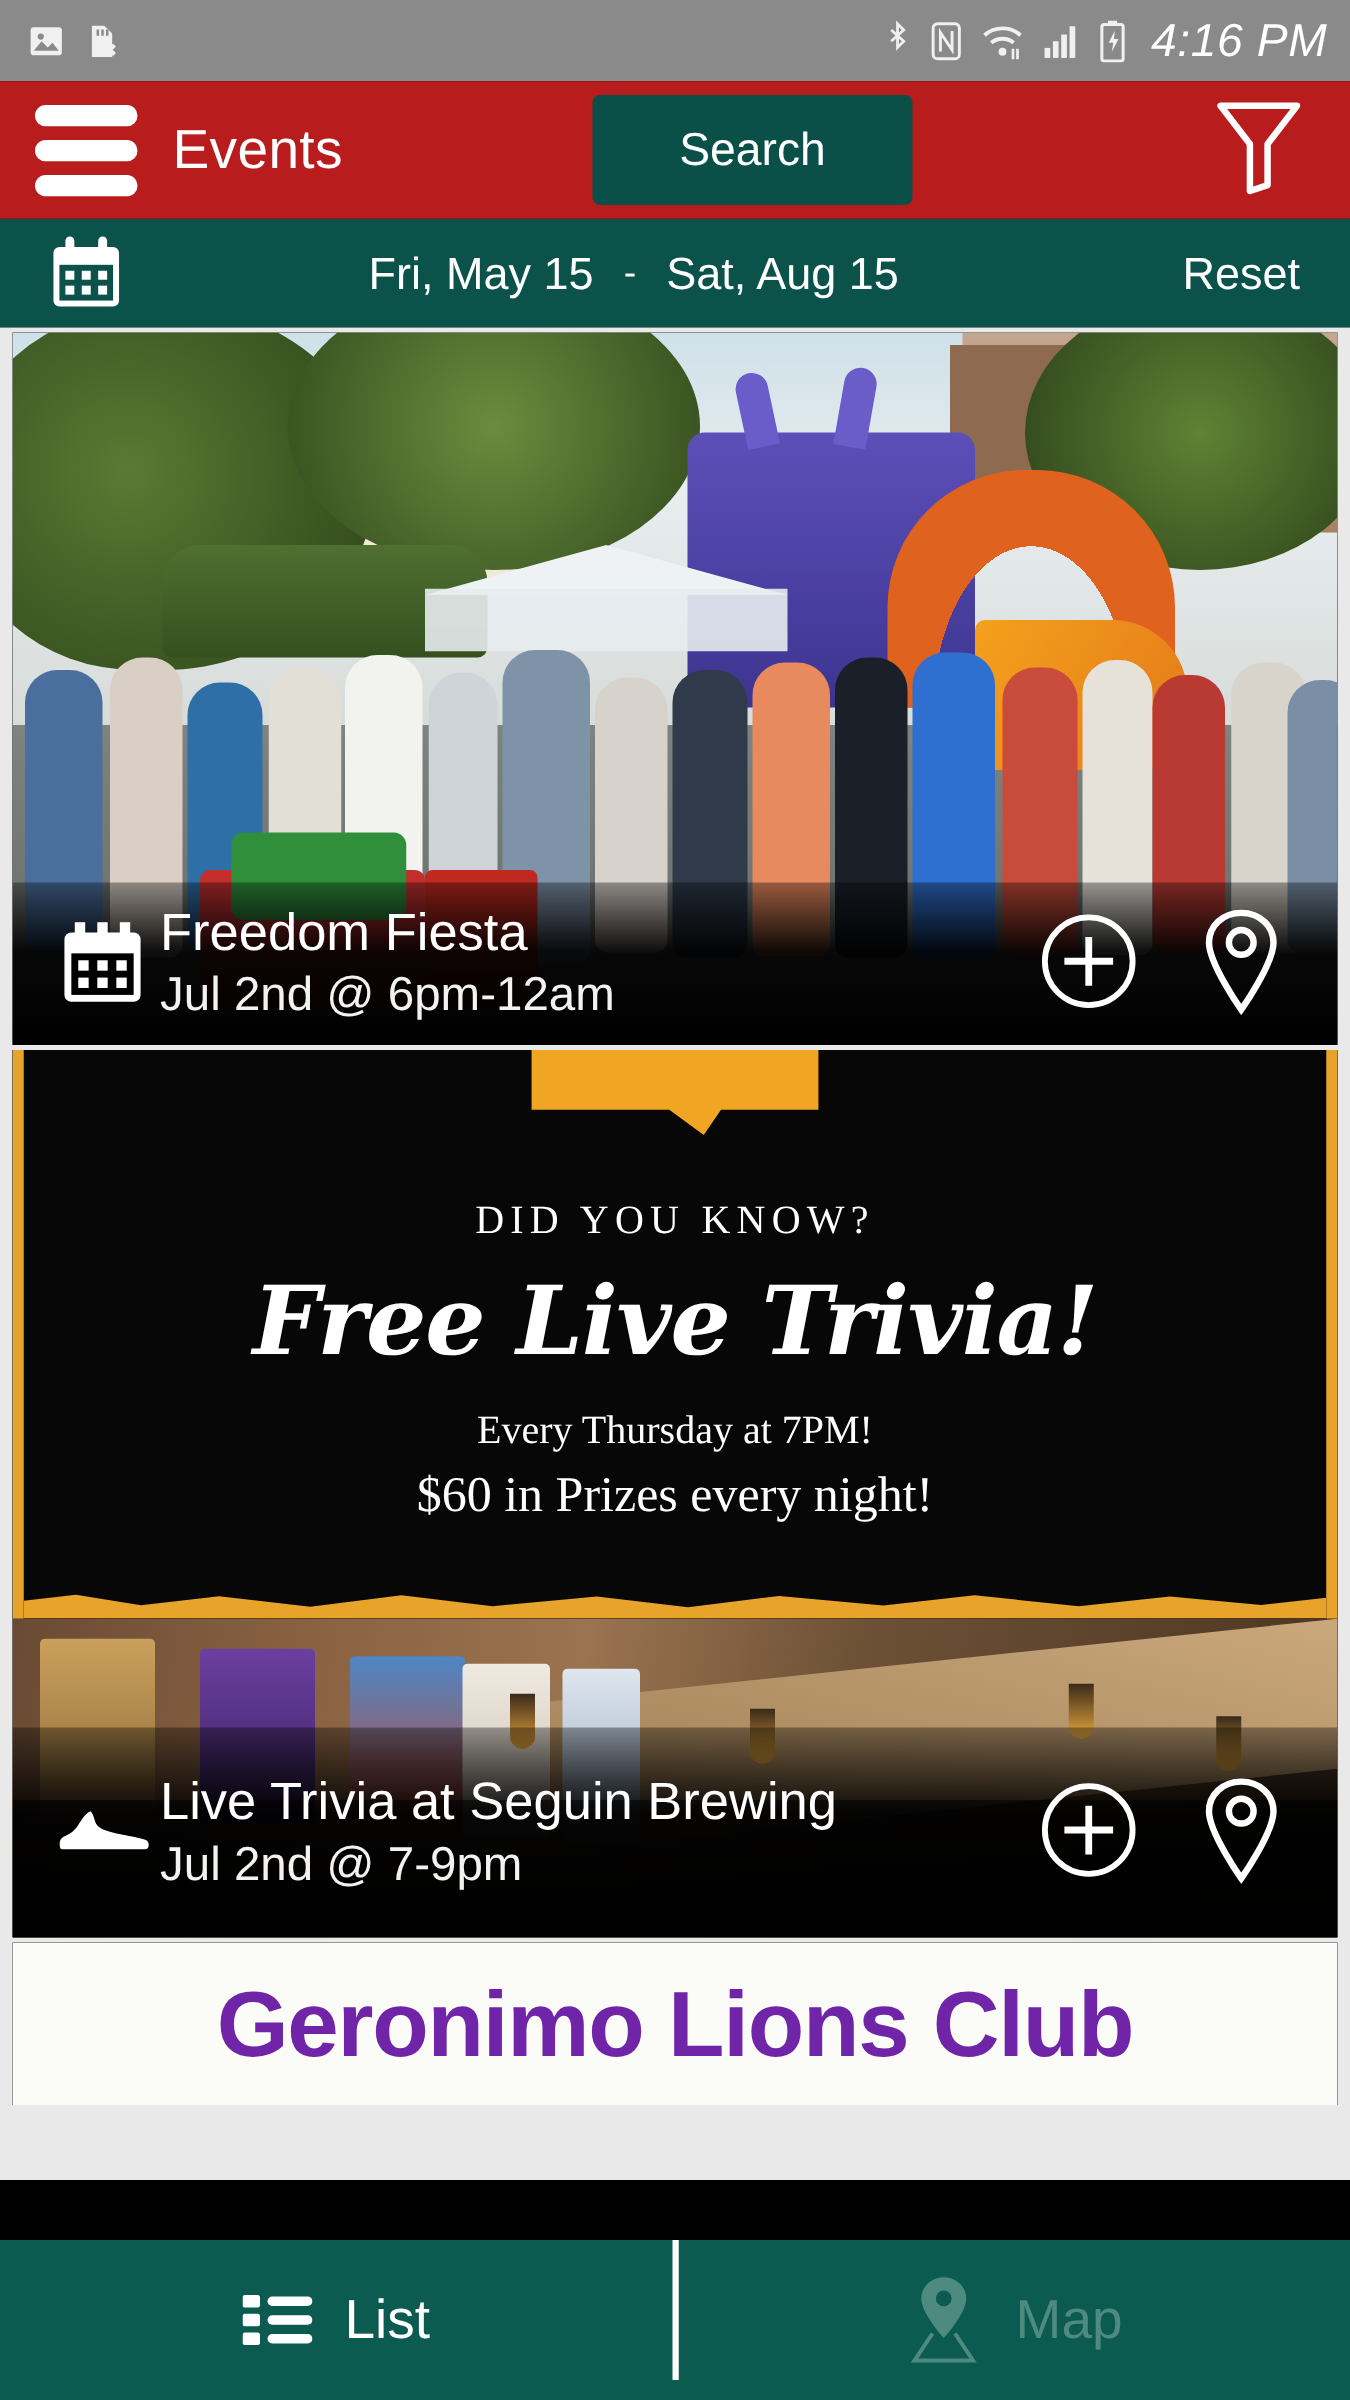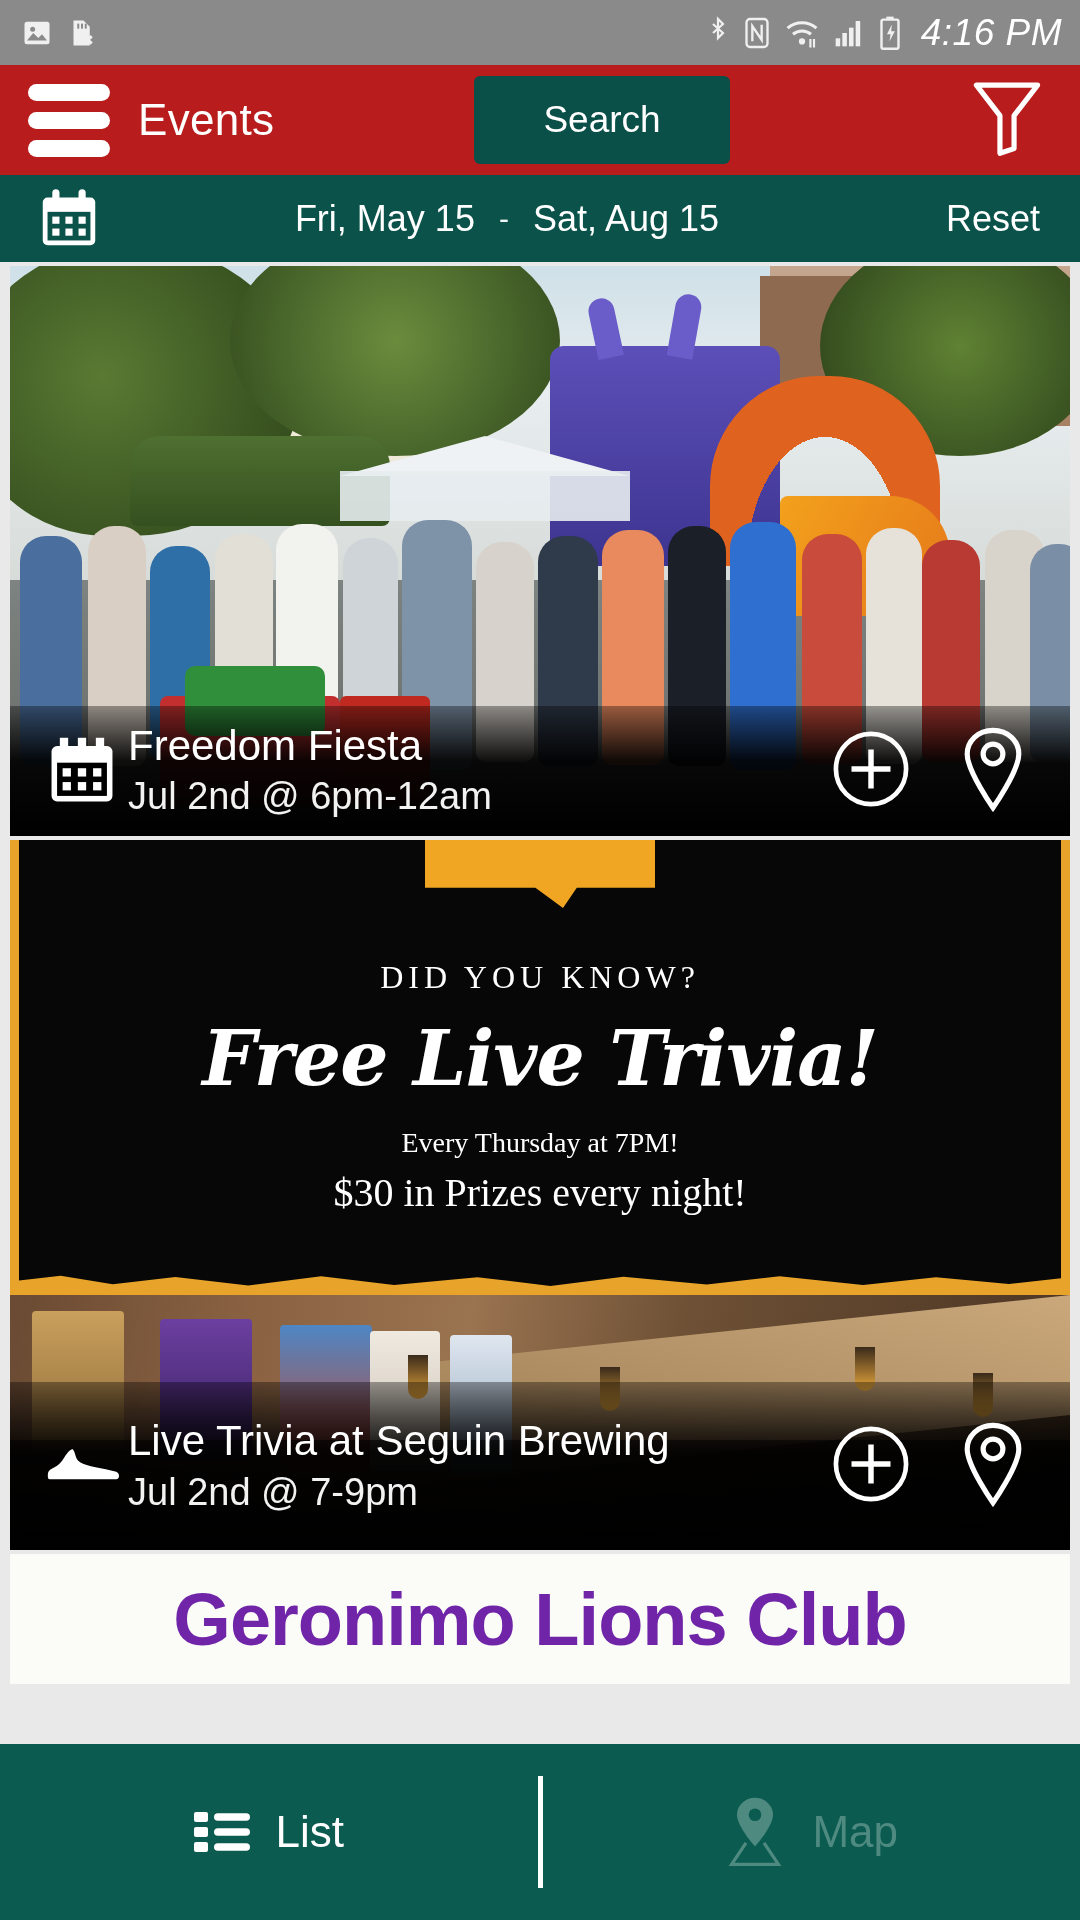--- a/index.html
+++ b/index.html
@@ -104,42 +104,42 @@
   .card2 .cap-title{ font-size:42px; line-height:52px; }
 
   
   .trivia{ position:relative; height:455px; background:#070707; border-left:9px solid #e7a32a; border-right:9px solid #e7a32a; overflow:hidden; }
   .tv-top{ position:absolute; left:50%; transform:translateX(-50%); top:-4px; width:230px; height:72px;
     background:#f0a622; border-radius:0 0 16px 18px;
     clip-path:polygon(0 0,100% 0,100% 72%,66% 72%,60% 100%,48% 72%,0 72%); }
   .tv-inner{ position:absolute; inset:0; display:flex; flex-direction:column; align-items:center; justify-content:center; color:#fff; padding-top:40px;}
   .tv-know{ font-family:"Liberation Serif", serif; font-size:32px; letter-spacing:5px; margin-bottom:14px; }
   .tv-head{ font-family:"DejaVu Serif", serif; font-style:italic; font-weight:bold; font-size:76px; letter-spacing:-1px; margin:4px 0 24px; }
-  .tv-l1{ font-family:"Liberation Serif", serif; font-size:28px; margin-bottom:10px; }
+  .tv-l1{ font-family:"Liberation Serif", serif; font-size:32px; margin-bottom:10px; }
   .tv-l2{ font-family:"Liberation Serif", serif; font-size:40px; }
   .tv-torn{ position:absolute; left:0; right:0; bottom:0; height:24px; background:#e7a32a;
     clip-path:polygon(0 40%,4% 20%,9% 55%,15% 25%,22% 60%,29% 22%,36% 58%,44% 26%,51% 62%,58% 24%,66% 56%,73% 22%,81% 58%,88% 26%,95% 54%,100% 30%,100% 100%,0 100%); }
 
   
   .brewery{ position:relative; height:255px; overflow:hidden;
     background:linear-gradient(100deg,#6a4a33 0%, #8a6242 22%, #9a7350 42%, #6d5035 62%, #4a3423 100%); }
   .br-ceiling{ position:absolute; right:0; top:0; width:62%; height:120px;
     background:linear-gradient(200deg,#caa87c,#9d7b52); transform:skewY(-6deg); transform-origin:right top; }
   .br-sign{ position:absolute; top:16px; width:92px; height:140px; border-radius:4px; }
   .br-light{ position:absolute; width:20px; height:44px; background:linear-gradient(#3a2a1b,#e9a83c); border-radius:0 0 12px 12px; }
   .br-dark{ position:absolute; left:0; right:0; bottom:0; height:110px; background:rgba(0,0,0,.55); }
 
   
   .lions{ height:130px; background:#fbfbf8; display:flex; align-items:center; justify-content:center; overflow:hidden; }
   .lions span{ color:#7024a8; font-size:74px; font-weight:bold; letter-spacing:-1px; white-space:nowrap; }
 
   
   .tabs{
-    position:absolute; left:0; right:0; bottom:0; height:176px; background:#0b5b51;
-    display:flex; align-items:center;
+    position:absolute; left:0; right:0; bottom:0; height:128px; background:#0b5b51;
+    display:flex; 
   }
   .tab{ flex:1; display:flex; align-items:center; justify-content:center; gap:26px; height:100%; }
   .tab span{ font-size:44px; }
   .tab.active span{ color:#ffffff; }
   .tab.inactive span{ color:#4f8a81; }
   .tabdiv{ width:5px; height:112px; background:#ffffff; }
 </style>
 </head>
 <body>
 
@@ -310,21 +310,21 @@
     </div>
   </div>
 
   <div class="card card2">
     <div class="trivia">
       <div class="tv-top"></div>
       <div class="tv-inner">
         <div class="tv-know">DID YOU KNOW?</div>
         <div class="tv-head">Free Live Trivia!</div>
         <div class="tv-l1">Every Thursday at 7PM!</div>
-        <div class="tv-l2">$30 in Prizes every night!</div>
+        <div class="tv-l2">$60 in Prizes every night!</div>
       </div>
       <div class="tv-torn"></div>
     </div>
 
     <div class="brewery">
       <div class="br-ceiling"></div>
       <div class="br-sign" style="left:22px;background:linear-gradient(#caa05c,#8d6b3a);"></div>
       <div class="br-sign" style="left:150px;top:24px;background:linear-gradient(#6b3fa0,#3a2160);"></div>
       <div class="br-sign" style="left:270px;top:30px;background:linear-gradient(#4e86c4,#c3462f);"></div>
       <div class="br-sign" style="left:360px;top:36px;width:70px;background:linear-gradient(#efe9e0,#c9bfb2);"></div>

